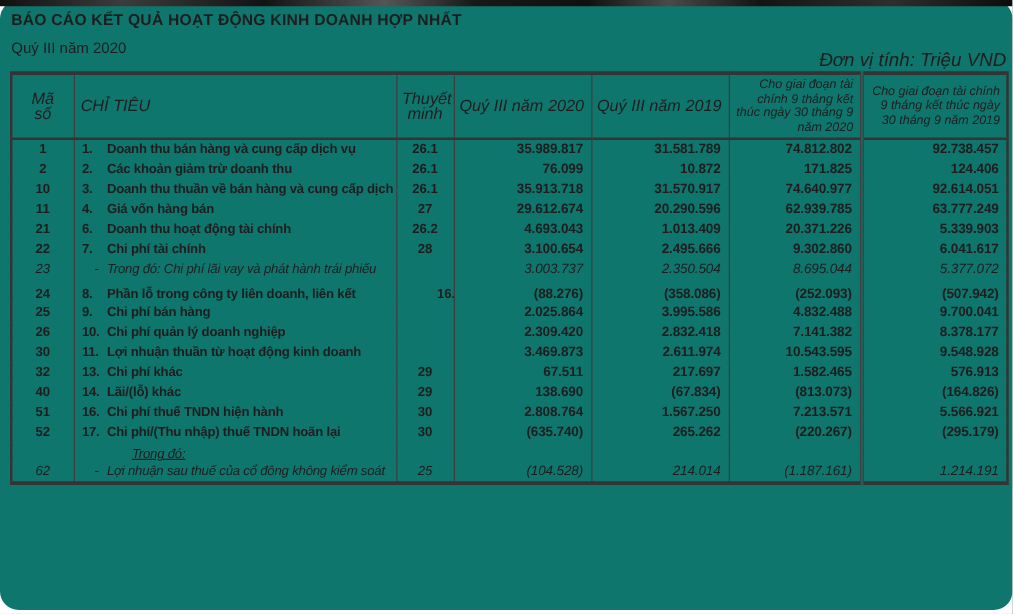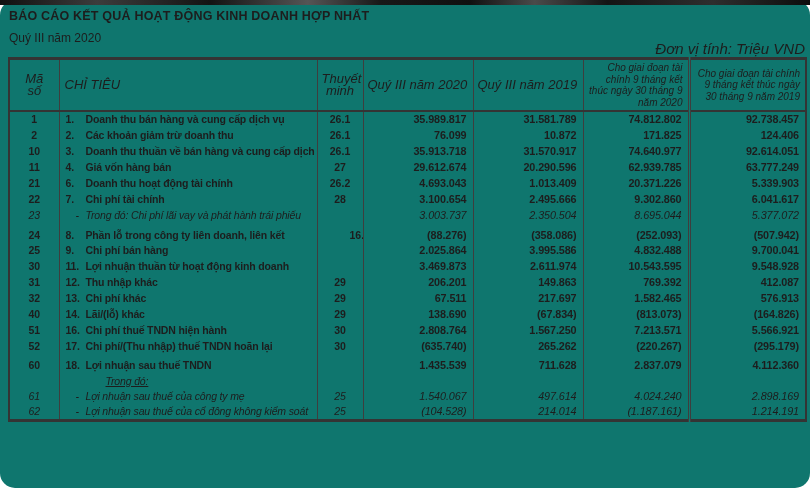--- a/index.html
+++ b/index.html
@@ -159,36 +159,36 @@
         <tr class="bold">
     <td class="code">25</td>
     <td class="item"><span class="num">9.</span><span class="txt">Chi phí bán hàng</span></td>
     <td class="note"></td>
     <td class="val">2.025.864</td>
     <td class="val">3.995.586</td>
     <td class="val">4.832.488</td>
     <td class="val vsep2">9.700.041</td>
   </tr>
         <tr class="bold">
+    <td class="code">26</td>
+    <td class="item"><span class="num">10.</span><span class="txt">Chi phí quản lý doanh nghiệp</span></td>
+    <td class="note"></td>
+    <td class="val">2.309.420</td>
+    <td class="val">2.832.418</td>
+    <td class="val">7.141.382</td>
+    <td class="val vsep2">8.378.177</td>
+  </tr>
+        <tr class="bold">
     <td class="code">30</td>
     <td class="item"><span class="num">11.</span><span class="txt">Lợi nhuận thuần từ hoạt động kinh doanh</span></td>
     <td class="note"></td>
     <td class="val">3.469.873</td>
     <td class="val">2.611.974</td>
     <td class="val">10.543.595</td>
     <td class="val vsep2">9.548.928</td>
-  </tr>
-        <tr class="bold">
-    <td class="code">31</td>
-    <td class="item"><span class="num">12.</span><span class="txt">Thu nhập khác</span></td>
-    <td class="note">29</td>
-    <td class="val">206.201</td>
-    <td class="val">149.863</td>
-    <td class="val">769.392</td>
-    <td class="val vsep2">412.087</td>
   </tr>
         <tr class="bold">
     <td class="code">32</td>
     <td class="item"><span class="num">13.</span><span class="txt">Chi phí khác</span></td>
     <td class="note">29</td>
     <td class="val">67.511</td>
     <td class="val">217.697</td>
     <td class="val">1.582.465</td>
     <td class="val vsep2">576.913</td>
   </tr>
@@ -211,49 +211,31 @@
     <td class="val vsep2">5.566.921</td>
   </tr>
         <tr class="bold">
     <td class="code">52</td>
     <td class="item"><span class="num">17.</span><span class="txt">Chi phí/(Thu nhập) thuế TNDN hoãn lại</span></td>
     <td class="note">30</td>
     <td class="val">(635.740)</td>
     <td class="val">265.262</td>
     <td class="val">(220.267)</td>
     <td class="val vsep2">(295.179)</td>
-  </tr>
-        <tr class="bold">
-    <td class="code" style="padding-top: 5px;">60</td>
-    <td class="item" style="padding-top: 5px;"><span class="num">18.</span><span class="txt">Lợi nhuận sau thuế TNDN</span></td>
-    <td class="note" style="padding-top: 5px;"></td>
-    <td class="val" style="padding-top: 5px;">1.435.539</td>
-    <td class="val" style="padding-top: 5px;">711.628</td>
-    <td class="val" style="padding-top: 5px;">2.837.079</td>
-    <td class="val vsep2" style="padding-top: 5px;">4.112.360</td>
   </tr>
         <tr class="italic indent">
     <td class="code" style="padding-top: 3px;"></td>
     <td class="item" style="padding-top: 3px; text-decoration: underline;"><span class="num"></span><span class="txt">Trong đó:</span></td>
     <td class="note" style="padding-top: 3px;"></td>
     <td class="val" style="padding-top: 3px;"></td>
     <td class="val" style="padding-top: 3px;"></td>
     <td class="val" style="padding-top: 3px;"></td>
     <td class="val vsep2" style="padding-top: 3px;"></td>
   </tr>
         <tr class="italic sub">
-    <td class="code">61</td>
-    <td class="item"><span class="num">-</span><span class="txt">Lợi nhuận sau thuế của công ty mẹ</span></td>
-    <td class="note">25</td>
-    <td class="val">1.540.067</td>
-    <td class="val">497.614</td>
-    <td class="val">4.024.240</td>
-    <td class="val vsep2">2.898.169</td>
-  </tr>
-        <tr class="italic sub">
     <td class="code">62</td>
     <td class="item"><span class="num">-</span><span class="txt">Lợi nhuận sau thuế của cổ đông không kiểm soát</span></td>
     <td class="note">25</td>
     <td class="val">(104.528)</td>
     <td class="val">214.014</td>
     <td class="val">(1.187.161)</td>
     <td class="val vsep2">1.214.191</td>
   </tr>
       </tbody>
   </table>

